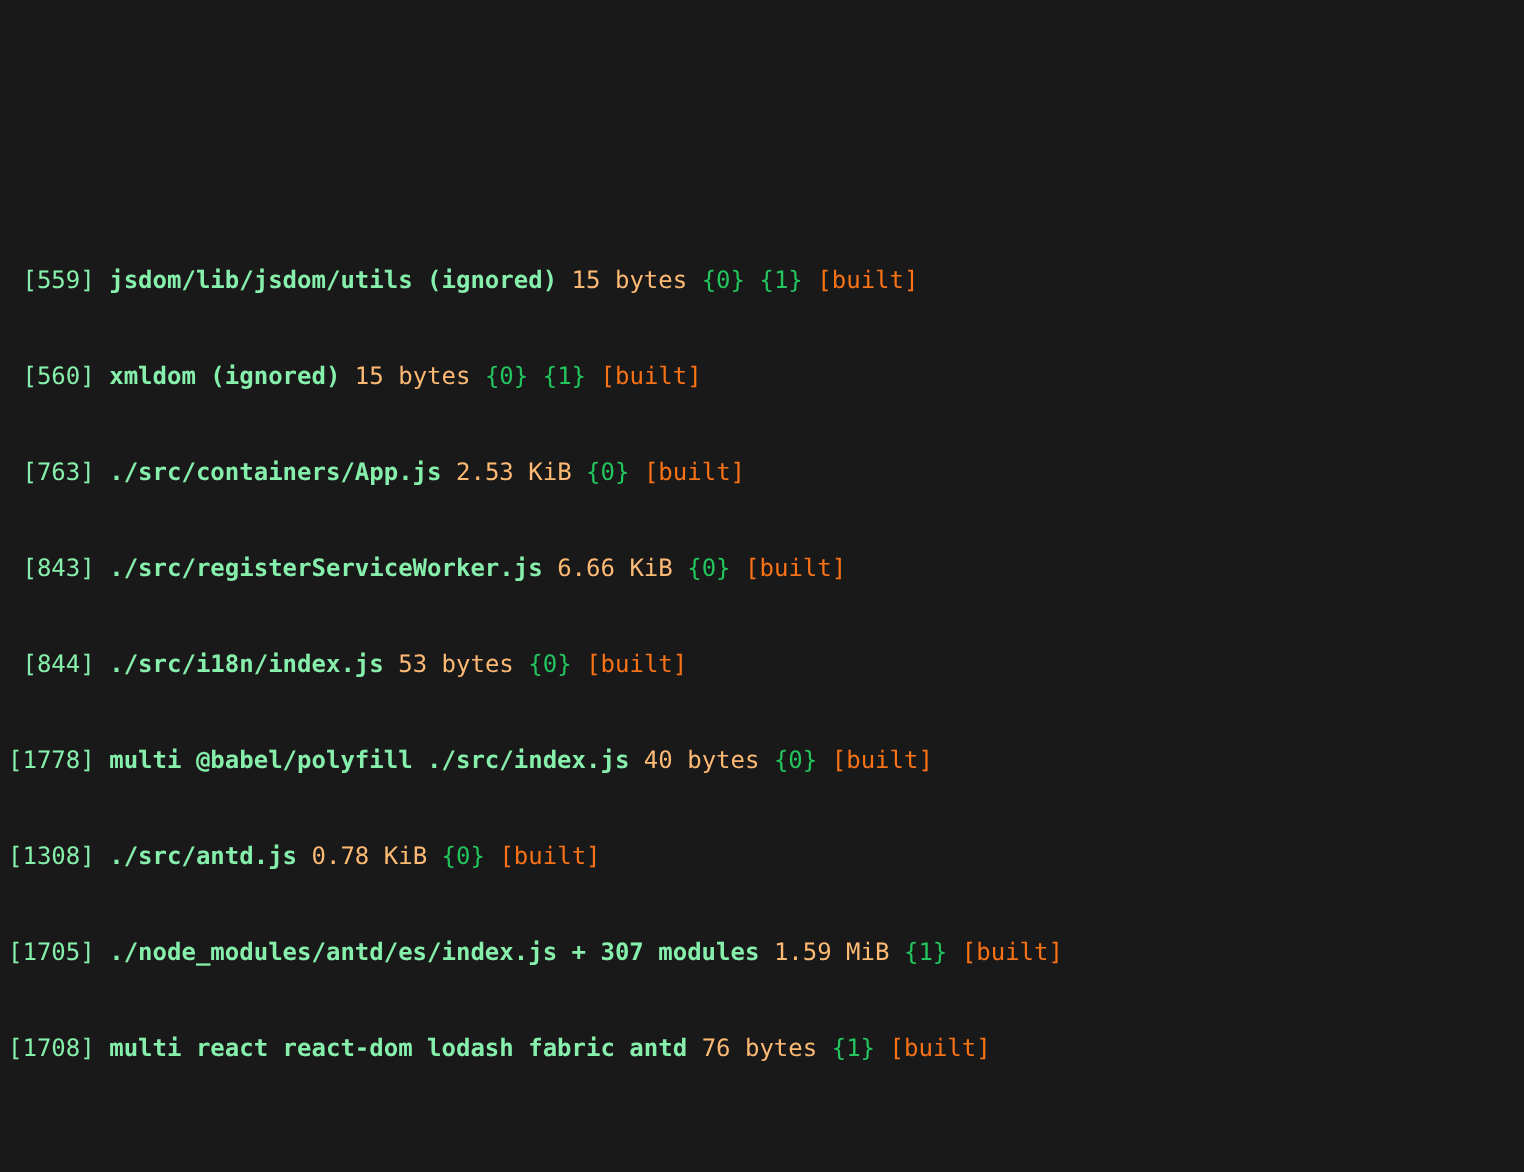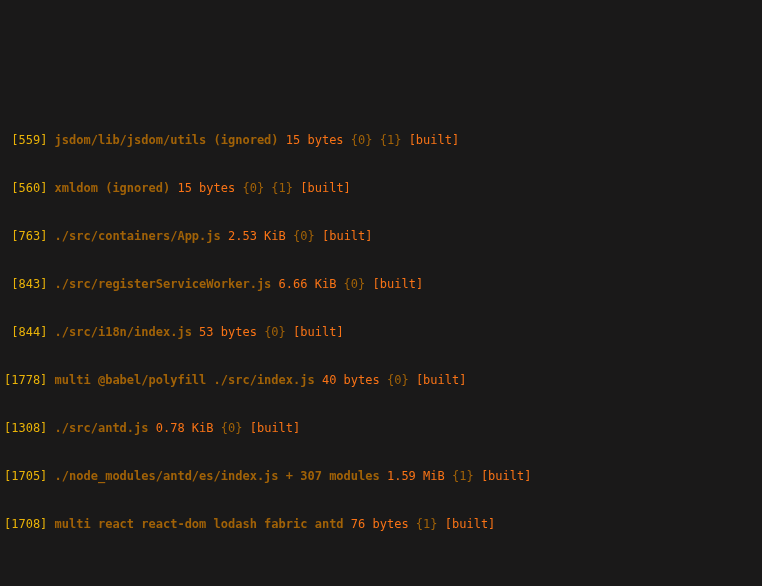--- a/index.html
+++ b/index.html
@@ -10,24 +10,24 @@
       font-size: 12px;
       line-height: 16px;
       padding: 4px;
       width: 762px;
       height: 586px;
       overflow: hidden;
       white-space: pre-wrap;
       word-break: break-word;
     }
     .row { display: block; }
-    .id { color: #eab308; margin-top: 48px; }
-    .white { color: #a16207; font-weight: bold; }
-    .dim { color: #f97316; }
-    .brk { color: #a16207; }
+    .id { color: #86efac; margin-top: 48px; }
+    .white { color: #86efac; font-weight: bold; }
+    .dim { color: #fdba74; }
+    .brk { color: #22c55e; }
     .built { color: #f97316; }
   </style>
 </head>
 <body>
 
 
 
 <div>
   <div>
     <div class="row"> <span class="id">[559]</span> <span class="white">jsdom/lib/jsdom/utils (ignored)</span> <span class="dim">15 bytes</span> <span class="brk">{0} {1}</span> <span class="built">[built]</span></div>

